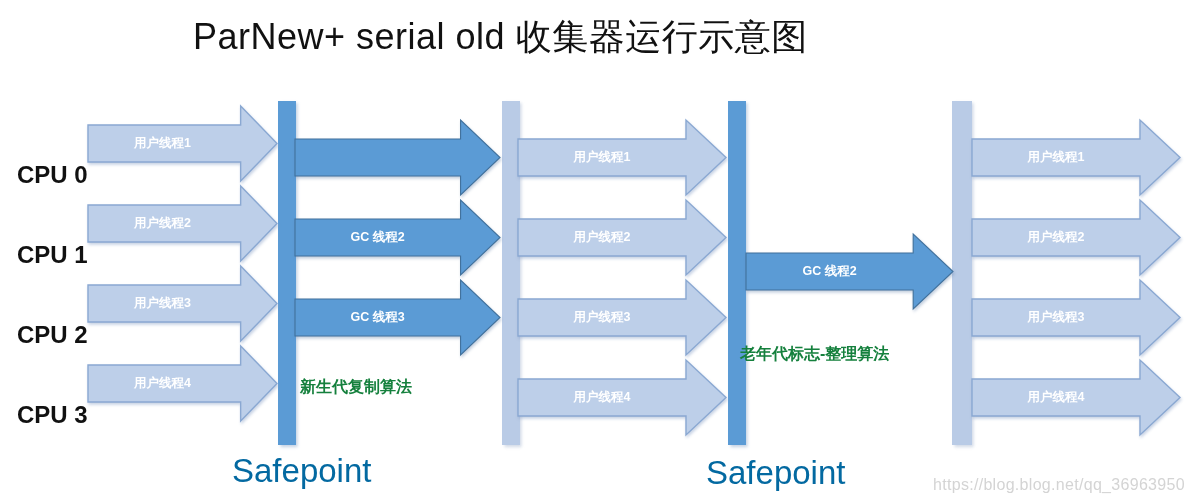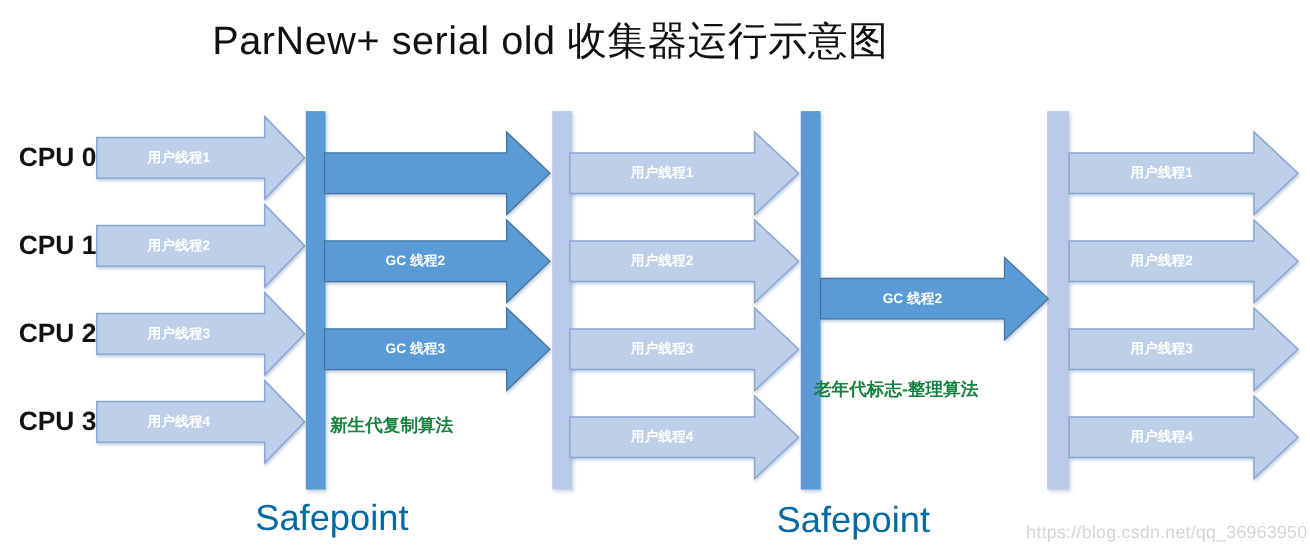--- a/index.html
+++ b/index.html
@@ -6,21 +6,21 @@
   .canvas{
     position:relative;width:1191px;height:503px;background:#ffffff;
     font-family:"Liberation Sans",sans-serif;overflow:hidden;
   }
   .title{
     position:absolute;left:193px;top:13px;
     font-size:36px;color:#111;white-space:nowrap;letter-spacing:.5px;
   }
   .cpu{
     position:absolute;left:17px;font-size:24px;font-weight:600;color:#111;
-    line-height:26px;white-space:nowrap;
+    line-height:26px;white-space:nowrap;margin-top:31px;
   }
   .bar{position:absolute;top:101px;height:344px;width:18px;}
   .bar.dark{background:#5b9bd5;box-shadow:1.5px 2px 3px rgba(120,150,190,.45);}
   .bar.light{background:#b9cbe6;box-shadow:1.5px 2px 3px rgba(140,160,195,.4);}
   .arrow{position:absolute;height:75px;}
   .arrow svg{display:block;width:100%;height:100%;overflow:visible;}
   .arrow.user polygon{
     fill:#bdcfe9;stroke:#8aa8d2;stroke-width:1.4;vector-effect:non-scaling-stroke;
   }
   .arrow.gc polygon{
@@ -156,15 +156,15 @@
       </svg>
     <span class="lbl">用户线程4</span>
   </div>
 
   <div class="note" style="left:300px;top:377px">新生代复制算法</div>
   <div class="note" style="left:740px;top:344px">老年代标志-整理算法</div>
 
   <div class="safepoint" style="left:232px;top:452px">Safepoint</div>
   <div class="safepoint" style="left:706px;top:454px">Safepoint</div>
 
-  <div class="watermark">https://blog.csdn.net/qq_36963950</div>
+  <div class="watermark">https://blog.blog.net/qq_36963950</div>
 
 </div>
 
 </body></html>

